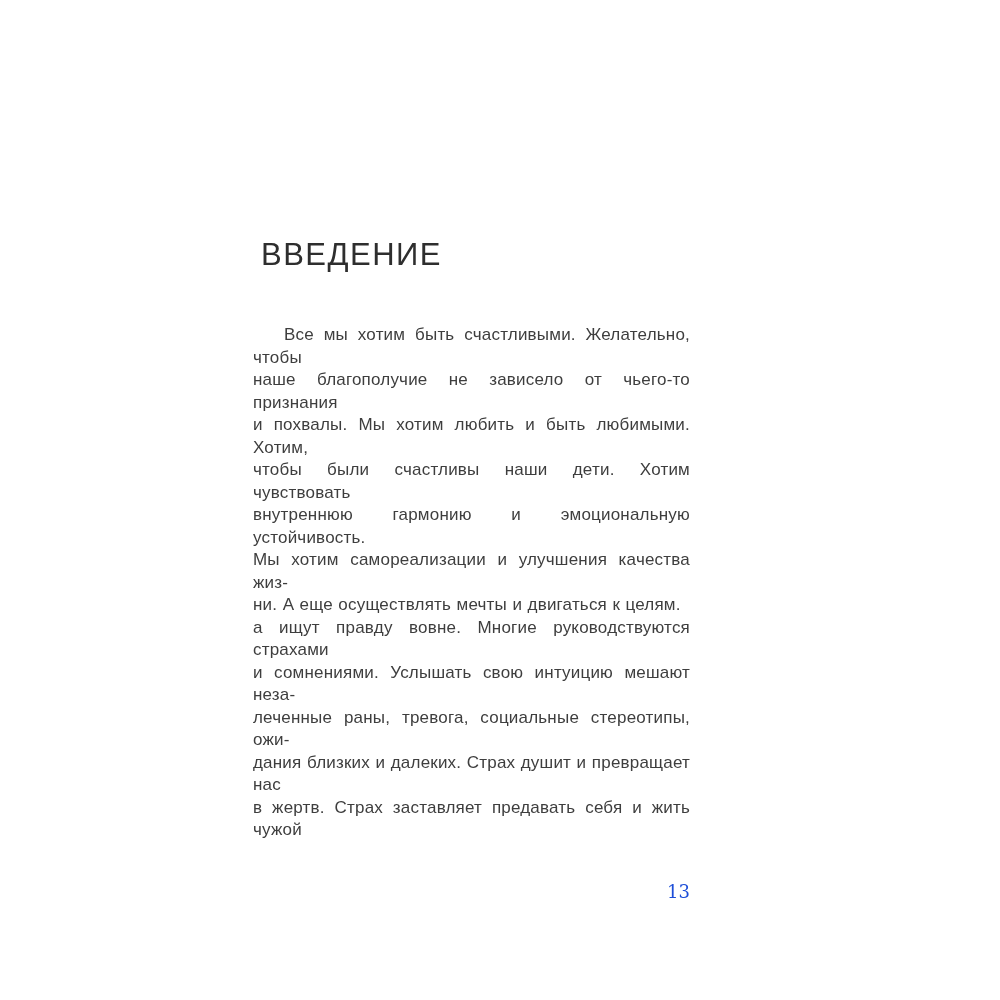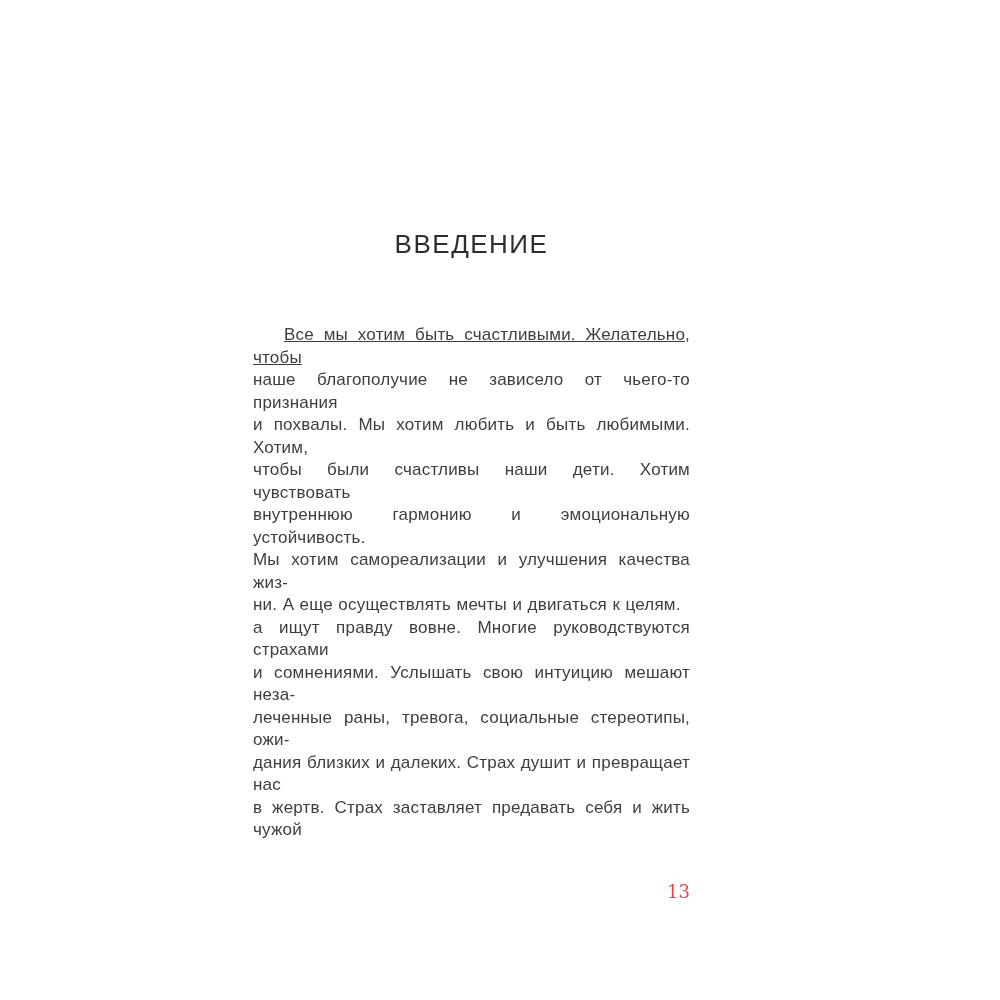--- a/index.html
+++ b/index.html
@@ -15,23 +15,23 @@
     width: 1000px;
     height: 1000px;
     background: #ffffff;
     font-family: "Liberation Sans", sans-serif;
   }
   .chapter-title {
     position: absolute;
     top: 229px;
     left: 253px;
     width: 437px;
-    margin: 0;
-    text-align: center;
-    font-size: 26px;
+    margin: 8px;
+    text-align: left;
+    font-size: 31px;
     font-weight: 500;
     letter-spacing: 1.5px;
     color: #2e2e2e;
     font-family: "Liberation Sans", sans-serif;
   }
   .text-block {
     position: absolute;
     top: 324px;
     left: 253px;
     width: 437px;
@@ -48,30 +48,29 @@
     text-align: justify;
     text-align-last: justify;
     word-spacing: 0.5px;
   }
   .line.no-justify {
     text-align: right;
     text-align-last: left;
   }
   .line.indent {
     text-indent: 31px;
-    text-decoration: underline;
   }
   .page-number {
     position: absolute;
     top: 881px;
     left: 253px;
     width: 437px;
     text-align: right;
     font-size: 18px;
-    color: #ef4444;
+    color: #1d4ed8;
     font-family: "DejaVu Serif", "Liberation Serif", serif;
   }
 </style>
 </head>
 <body>
 
 <div class="book-page">
   <h1 class="chapter-title">ВВЕДЕНИЕ</h1>
 
   <div class="text-block">

